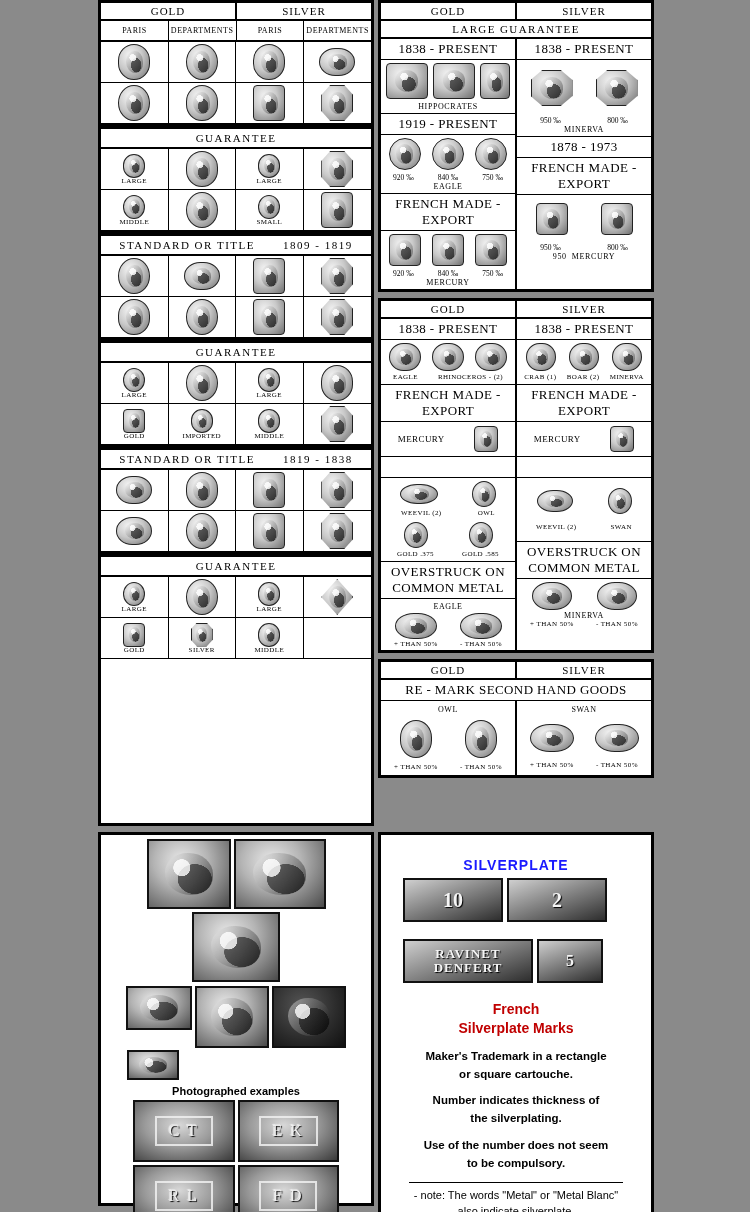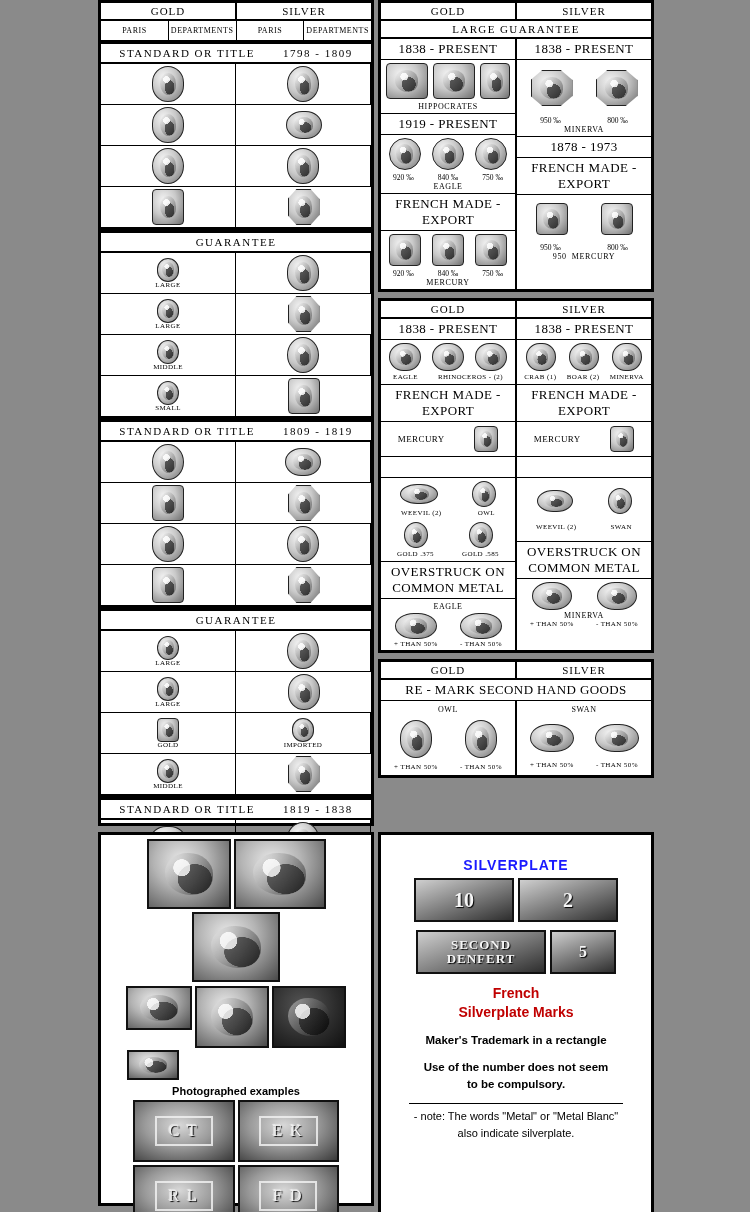--- a/index.html
+++ b/index.html
@@ -73,21 +73,21 @@
     border-top: 2px solid #000;
     background: #fff;
   }
   .bandtitle .yrs { margin-left: 28px; }
   .grid-box {
     border-bottom: 3px solid #000;
     padding: 0;
   }
   .mark-grid {
     display: grid;
-    grid-template-columns: repeat(2, 1fr);
+    grid-template-columns: repeat(4, 1fr);
   }
   .mark-cell {
     border-right: 1px solid #000;
     border-bottom: 1px solid #000;
     height: 41px;
     display: flex;
     align-items: center;
     justify-content: center;
     box-sizing: border-box;
     overflow: hidden;
@@ -260,23 +260,22 @@
   .sp-title {
     color: #1a1aff;
     font-family: "Liberation Sans", sans-serif;
     font-weight: bold;
     font-size: 14px;
     letter-spacing: 1px;
     margin-bottom: 5px;
   }
   .sp-marks {
     display: flex;
-    justify-content: center;
     gap: 4px;
-    margin-bottom: 8px;
+    margin-bottom: 17px;
   }
   .sp-mark {
     border: 2px solid #111;
     height: 40px;
     background: linear-gradient(160deg, #cfcfcf, #6f6f6f 60%, #2e2e2e);
     display: flex;
     align-items: center;
     justify-content: center;
     color: #f5f5f5;
     font-family: "Liberation Serif", serif;
@@ -319,23 +318,20 @@
       <div>GOLD</div>
       <div>SILVER</div>
     </div>
     <div class="subhdr4">
       <div>PARIS</div>
       <div>DEPARTMENTS</div>
       <div>PARIS</div>
       <div>DEPARTMENTS</div>
     </div>
 
-    <div class="bandtitle">
-      <span>STANDARD OR TITLE</span><span class="yrs">1798 - 1809</span>
-    </div>
     <div class="grid-box">
       <div class="mark-grid">
         <div class="mark-cell">
             <div class="blob oval"></div>
           </div>
         <div class="mark-cell">
             <div class="blob round"></div>
           </div>
         <div class="mark-cell">
             <div class="blob oval"></div>
@@ -750,31 +746,36 @@
   </div>
 
   <div class="bottom-right">
     <div class="sp-title">SILVERPLATE</div>
     <div class="sp-marks">
       <div class="sp-mark" style="width:96px;font-size:20px">10</div>
       <div class="sp-mark" style="width:96px;font-size:20px">2</div>
     </div>
     <div class="sp-marks">
       <div class="sp-mark" style="width:126px;font-size:13px;letter-spacing:1px;line-height:1.05;flex-direction:column">
-        <span>SECOND</span>
+        <span>RAVINET</span>
         <span>DENFERT</span>
       </div>
       <div class="sp-mark" style="width:62px;font-size:16px">5</div>
     </div>
     <div class="sp-red">
       <div>French</div>
       <div>Silverplate Marks</div>
     </div>
     <div class="sp-body">
       <div>Maker's Trademark in a rectangle</div>
+      <div>or square cartouche.</div>
+    </div>
+    <div class="sp-body">
+      <div>Number indicates thickness of</div>
+      <div>the silverplating.</div>
     </div>
     <div class="sp-body">
       <div>Use of the number does not seem</div>
       <div>to be compulsory.</div>
     </div>
     <div class="sp-note">
       <div>- note: The words "Metal" or "Metal Blanc"</div>
       <div>also indicate silverplate.</div>
     </div>
   </div>

